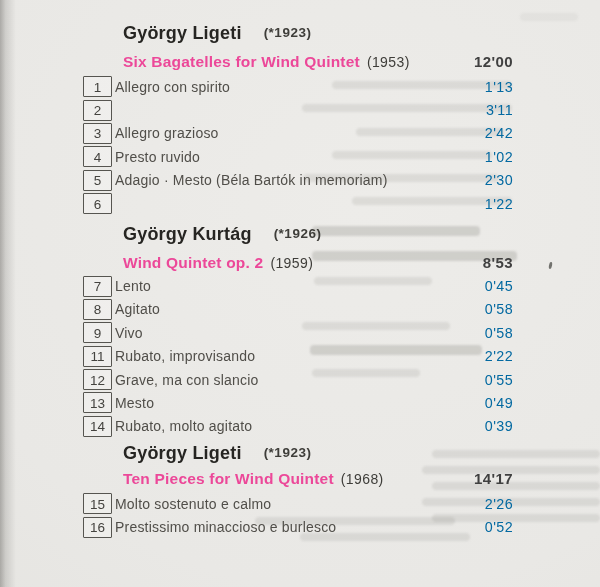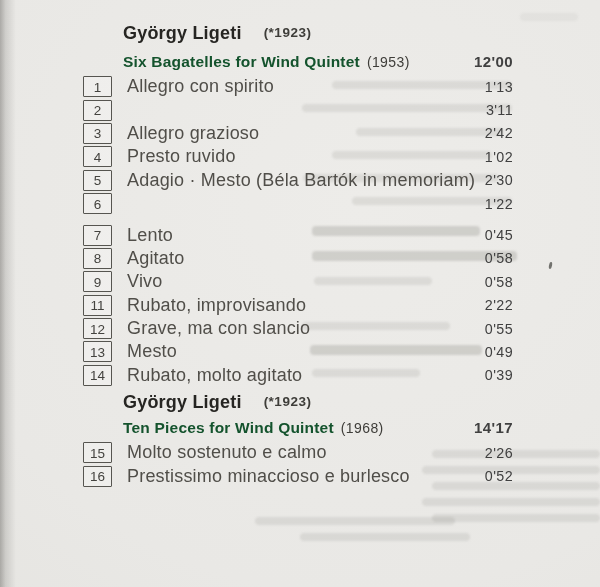--- a/index.html
+++ b/index.html
@@ -41,40 +41,40 @@
   .section-3 { margin-top: 4px; }
 
   .composer { margin: 0 0 0 40px; line-height: 22px; display: flex; align-items: flex-start; }
   .composer-name {
     font-weight: bold; font-size: 18px; color: #262522; letter-spacing: .2px;
   }
   .composer-dates { margin-left: 22px; font-size: 13.5px; color: #3e3d39; letter-spacing: .5px; }
 
   .work-line { margin: 7px 0 0 40px; line-height: 21px; display: flex; align-items: baseline; }
   .section-3 .work-line { margin-top: 4px; }
-  .work-title { font-weight: bold; font-size: 15.5px; color: #14532d; letter-spacing: .2px; }
+  .work-title { font-weight: bold; font-size: 15.5px; color: #ec4899; letter-spacing: .2px; }
   .work-year { margin-left: 7px; font-size: 14px; color: #3e3d39; letter-spacing: .4px; }
   .work-duration { margin-left: auto; font-weight: bold; font-size: 15px; color: #404040; letter-spacing: .4px; }
 
   .tracks { margin-top: 2px; }
   .section-2 .tracks { margin-top: 0; }
 
   .row { height: 23.4px; display: flex; align-items: center; }
   .num {
     flex: 0 0 auto; width: 27px; height: 18px;
     border: 1.6px solid #565550; border-radius: 1px;
     display: inline-flex; align-items: center; justify-content: center;
     font-size: 13.5px; color: #44433f; background: rgba(255,255,255,0.25);
     padding-top: 1px; box-sizing: content-box;
   }
   .title {
-    margin-left: 15px; font-size: 18px; color: #504e49; letter-spacing: .2px;
+    margin-left: 3px; font-size: 14px; color: #504e49; letter-spacing: .2px;
     white-space: nowrap;
   }
-  .dur { margin-left: auto; font-size: 14.3px; color: #404040; letter-spacing: .4px; }
+  .dur { margin-left: auto; font-size: 14.3px; color: #0369a1; letter-spacing: .4px; }
 </style>
 </head>
 <body>
 
 <div class="spine"></div>
 
 <div>
   <div class="ghost" style="left:520px;top:13px;width:58px;opacity:.5"></div>
   <div class="ghost" style="left:332px;top:81px;width:180px"></div>
   <div class="ghost" style="left:302px;top:104px;width:210px"></div>
@@ -137,20 +137,29 @@
         <span class="dur">2'30</span>
       </div>
       <div class="row">
         <span class="num">6</span>
         <span class="dur">1'22</span>
       </div>
     </div>
   </section>
 
   <section class="section-2">
+    <h2 class="composer">
+      <span class="composer-name">György Kurtág</span>
+      <span class="composer-dates">(*1926)</span>
+    </h2>
+    <div class="work-line">
+      <span class="work-title">Wind Quintet op. 2</span>
+      <span class="work-year">(1959)</span>
+      <span class="work-duration">8'53</span>
+    </div>
     <div class="tracks">
       <div class="row">
         <span class="num">7</span>
         <span class="title">Lento</span>
         <span class="dur">0'45</span>
       </div>
       <div class="row">
         <span class="num">8</span>
         <span class="title">Agitato</span>
         <span class="dur">0'58</span>

